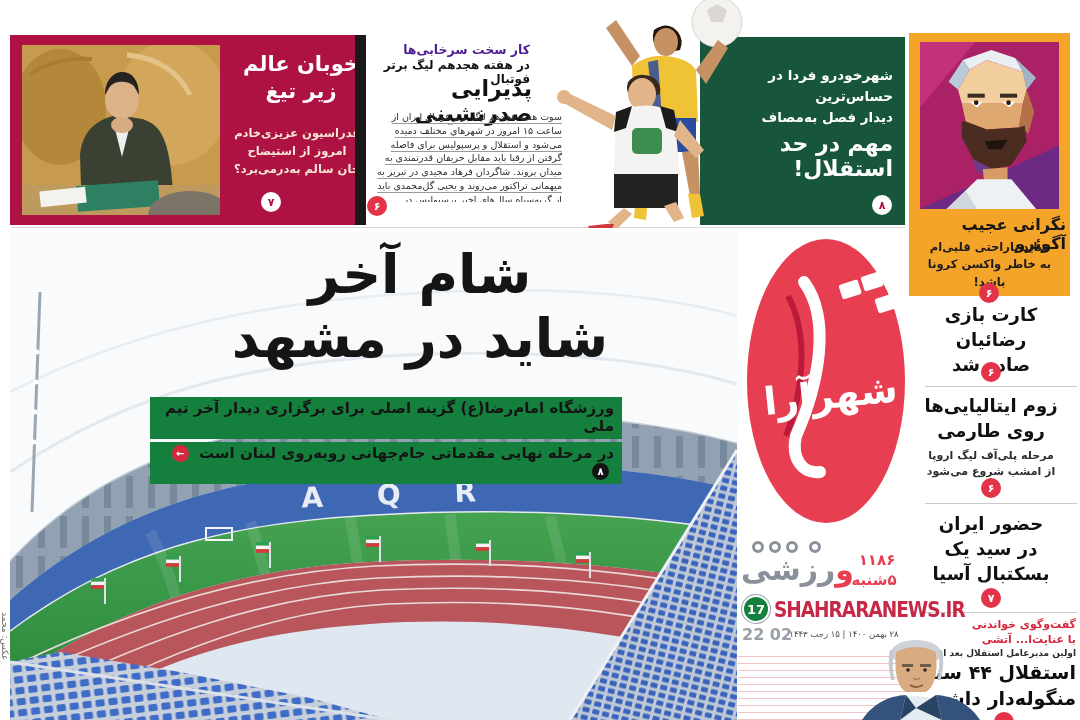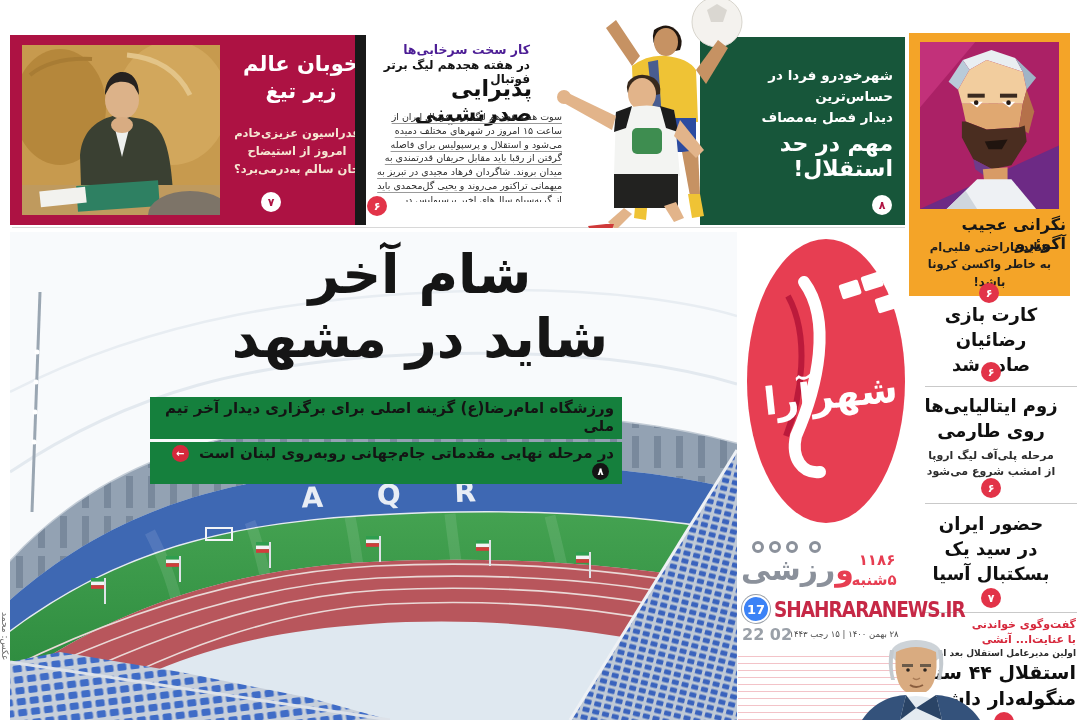--- a/index.html
+++ b/index.html
@@ -46,21 +46,21 @@
   .credit{position:absolute;left:0;top:612px;writing-mode:vertical-rl;font-size:9px;color:#6a6a6a;letter-spacing:1px;}
   
   .rings{position:absolute;left:752px;top:541px;display:flex;gap:5px;direction:ltr;}
   .ring{width:12px;height:12px;border-radius:50%;border:3px solid #8b919b;box-sizing:border-box;}
   .section-word{position:absolute;left:746px;top:552px;width:108px;
                 font-size:30px;font-weight:bold;color:#8b919b;}
   .section-word .ini{color:#e73e52;}
   .issue{position:absolute;left:852px;top:551px;width:50px;text-align:center;color:#e73e52;font-size:15px;font-weight:bold;}
   .weekday{position:absolute;left:845px;top:571px;width:58px;text-align:center;color:#e73e52;font-size:15px;font-weight:bold;}
   .domain-row{position:absolute;left:742px;top:595px;display:flex;align-items:center;gap:4px;direction:ltr;}
-  .day-circle{width:28px;height:28px;border-radius:50%;background:#3b82f6;color:#fff;display:flex;
+  .day-circle{width:28px;height:28px;border-radius:50%;background:#15803d;color:#fff;display:flex;
               align-items:center;justify-content:center;font-size:13px;font-weight:bold;border:2px solid #fff;
               box-shadow:0 0 0 1px #9aa0a8;box-sizing:border-box;}
   .domain{color:#c62846;font-size:18.5px;font-weight:bold;letter-spacing:-1px;transform:scaleY(1.15);}
   .ym{position:absolute;left:742px;top:625px;color:#9aa0a8;font-size:16px;font-weight:bold;direction:ltr;}
   .dates{position:absolute;left:784px;top:629px;width:120px;font-size:8.5px;color:#4a4a4a;text-align:center;direction:rtl;}
   .lined{position:absolute;left:738px;top:650px;width:170px;height:70px;
          background:repeating-linear-gradient(#ffffff 0 6px,#f3c3c8 6px 7px);}
   .hairline{position:absolute;left:12px;top:227px;width:893px;height:1px;background:#d8d8d8;}
 </style>
 </head>

